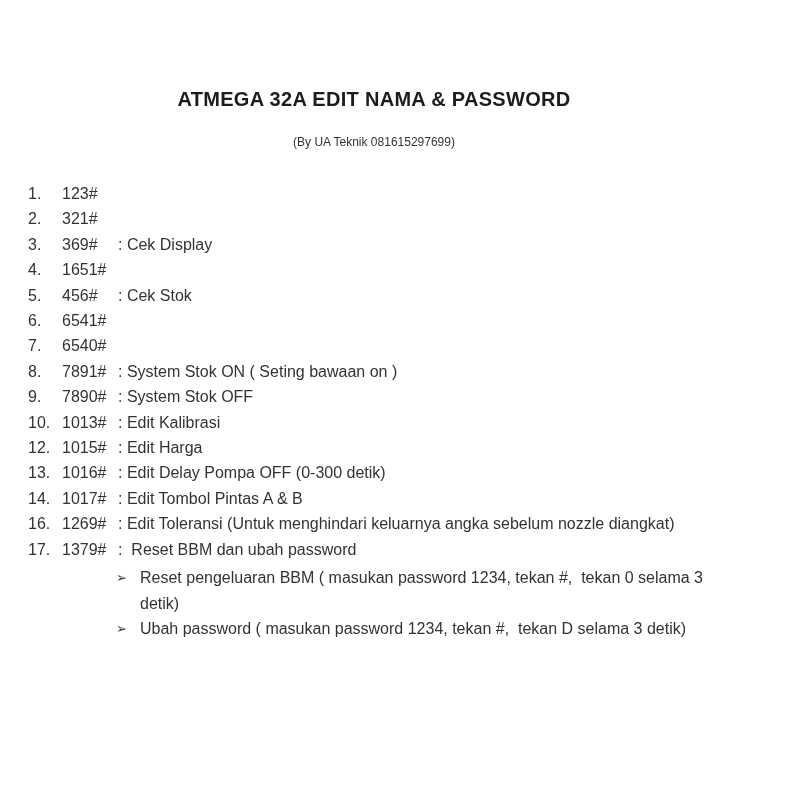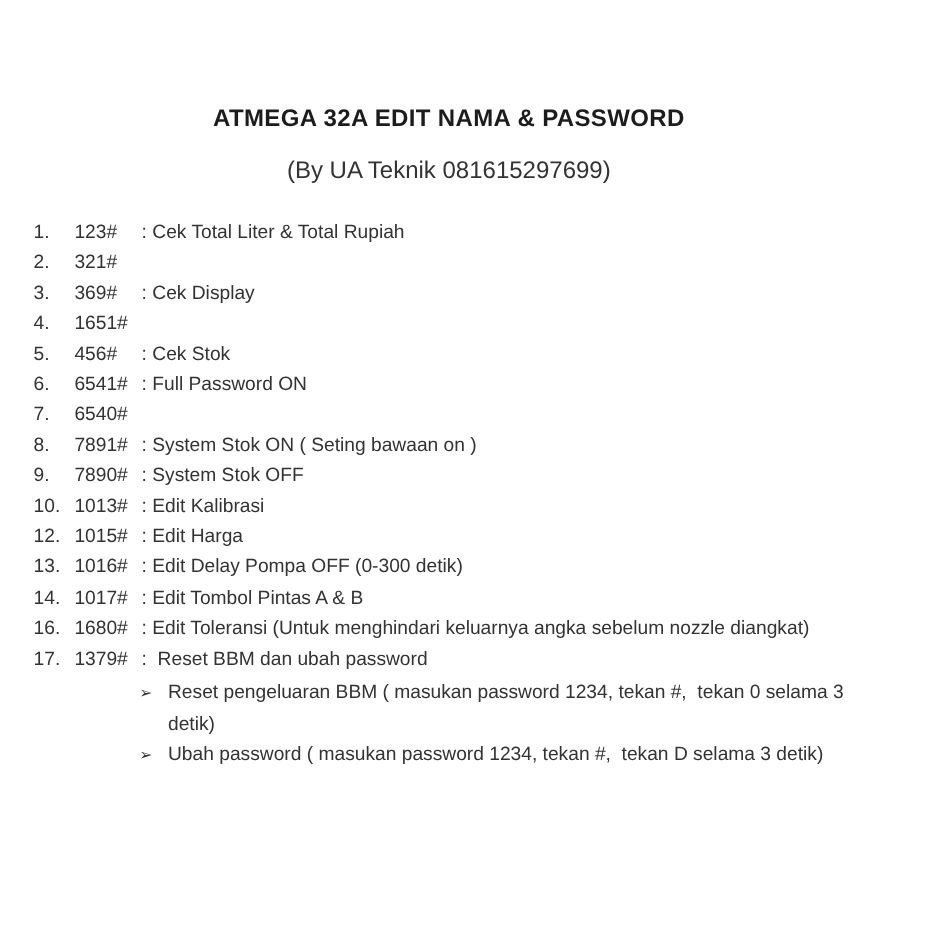--- a/index.html
+++ b/index.html
@@ -11,21 +11,21 @@
   }
   .doc { width:789px; height:649px; background:var(--bg, #ffffff); }
   
   .doc-inner { width:748px; padding-top:88px; }
   .title {
     text-align:center; font-size:20px; font-weight:700;
     letter-spacing:0.3px; color:var(--title, #1c1c1c);
     line-height:23px;
   }
   .subtitle {
-    margin-top:22px; text-align:center; font-size:20px; font-weight:400;
+    margin-top:22px; text-align:center; font-size:12px; font-weight:400;
     color:var(--text, #333333); line-height:18px;
   }
   .list { margin-top:30px; padding-left:28px; }
   .row {
     display:grid; grid-template-columns:34px 56px 1fr;
     font-size:16px; line-height:25.4px; color:var(--text, #333333);
   }
   .num, .code { white-space:pre; }
   .desc { white-space:pre-wrap; }
   .bullets { margin-top:3px; padding-left:116px; }
@@ -40,21 +40,20 @@
 <body>
 
 <div class="doc">
   <div class="doc-inner">
     <h1 class="title">ATMEGA 32A EDIT NAMA &amp; PASSWORD</h1>
     <div class="subtitle">(By UA Teknik 081615297699)</div>
     <div class="list" id="list">
   <div class="row">
     <span class="num">1.</span>
     <span class="code">123#</span>
-    <span class="desc">: Cek Total Liter &amp; Total Rupiah</span>
   </div>
 
   <div class="row">
     <span class="num">2.</span>
     <span class="code">321#</span>
   </div>
 
   <div class="row">
     <span class="num">3.</span>
     <span class="code">369#</span>
@@ -68,21 +67,20 @@
 
   <div class="row">
     <span class="num">5.</span>
     <span class="code">456#</span>
     <span class="desc">: Cek Stok</span>
   </div>
 
   <div class="row">
     <span class="num">6.</span>
     <span class="code">6541#</span>
-    <span class="desc">: Full Password ON</span>
   </div>
 
   <div class="row">
     <span class="num">7.</span>
     <span class="code">6540#</span>
   </div>
 
   <div class="row">
     <span class="num">8.</span>
     <span class="code">7891#</span>
@@ -116,21 +114,21 @@
 
   <div class="row">
     <span class="num">14.</span>
     <span class="code">1017#</span>
     <span class="desc">: Edit Tombol Pintas A &amp; B</span>
   </div>
 
 
   <div class="row">
     <span class="num">16.</span>
-    <span class="code">1680#</span>
+    <span class="code">1269#</span>
     <span class="desc">: Edit Toleransi (Untuk menghindari keluarnya angka sebelum nozzle diangkat)</span>
   </div>
 
   <div class="row">
     <span class="num">17.</span>
     <span class="code">1379#</span>
     <span class="desc">:  Reset BBM dan ubah password</span>
   </div>
 </div>
     <div class="bullets" id="bullets">

